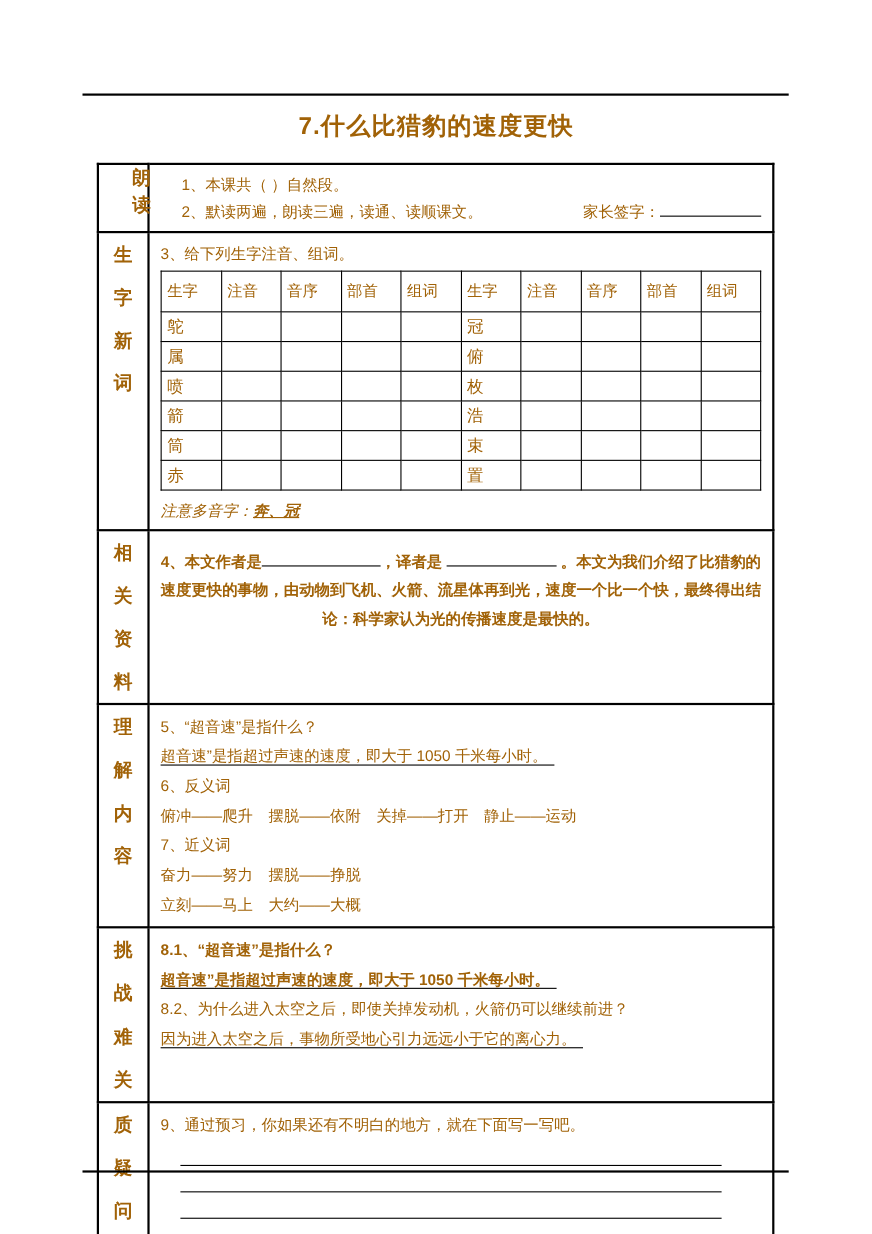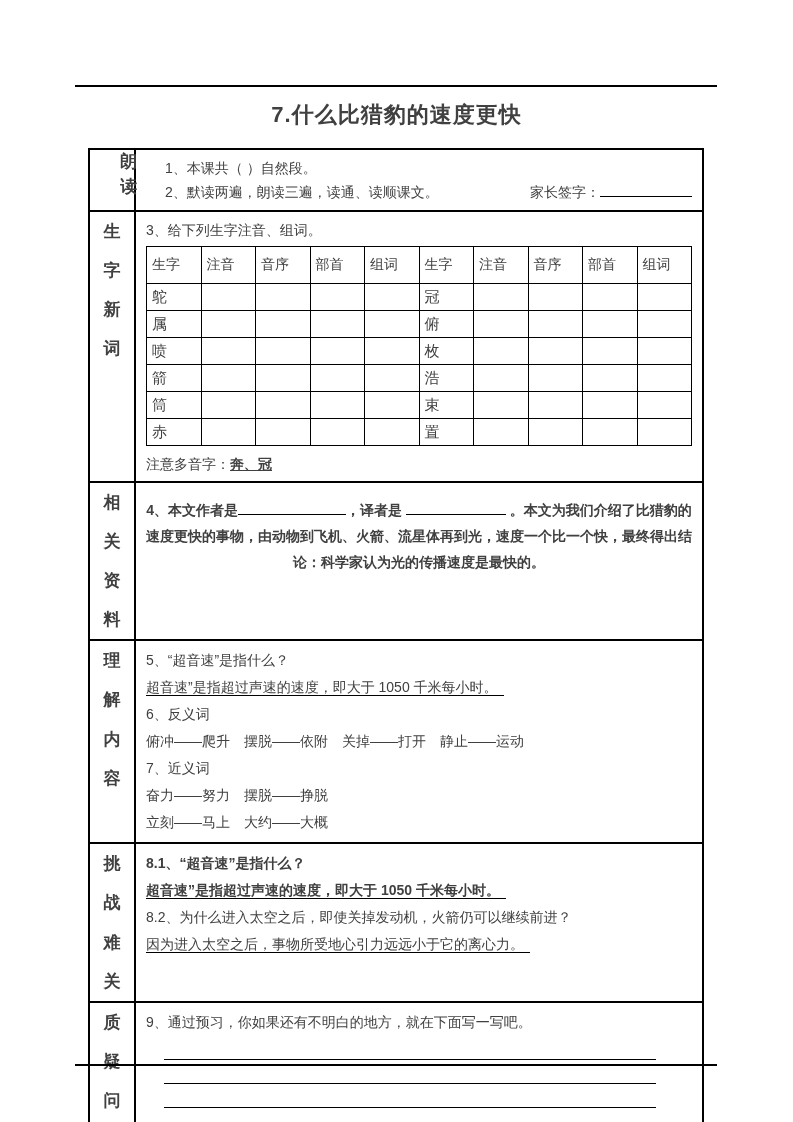--- a/index.html
+++ b/index.html
@@ -2,21 +2,21 @@
 <html><head>
 <meta charset="utf-8">
 <style>
   * { margin: 0; padding: 0; box-sizing: border-box; }
   html, body { background: #ffffff; }
   .page {
     position: relative;
     width: 793px;
     height: 1122px;
     background: #ffffff;
-    color: #404040;
+    color: #a16207;
     font-family: "Liberation Sans", "DejaVu Sans", sans-serif;
     font-size: 14px;
     overflow: hidden;
   }
   .rule {
     position: absolute;
     left: 75px;
     width: 642px;
     border-top: 2px solid #000;
   }
@@ -85,21 +85,21 @@
   }
   table.chars td {
     border: 1.5px solid #000;
     height: 27px;
     font-size: 15px;
     padding: 2px 5px;
     vertical-align: middle;
   }
   table.chars td.head { text-align: left; height: 37px; font-size: 14px; }
   table.chars td.cchar { text-align: left; }
-  .note-line { margin-top: 7px; line-height: 22px; }
+  .note-line { margin-top: 7px; line-height: 22px; font-style: italic; }
   .note-strong { font-weight: 700; text-decoration: underline; }
   .para-bold { font-weight: 700; line-height: 26px; margin-top: 8px; text-align: center; }
   .qa p { line-height: 27px; }
   .qa { padding-top: 4px; }
   .underlined { border-bottom: 1.5px solid #000; padding-right: 6px; }
   .bold { font-weight: 700; }
   .write-line {
     border-bottom: 1.5px solid #000;
     height: 24px;
     width: 492px;

